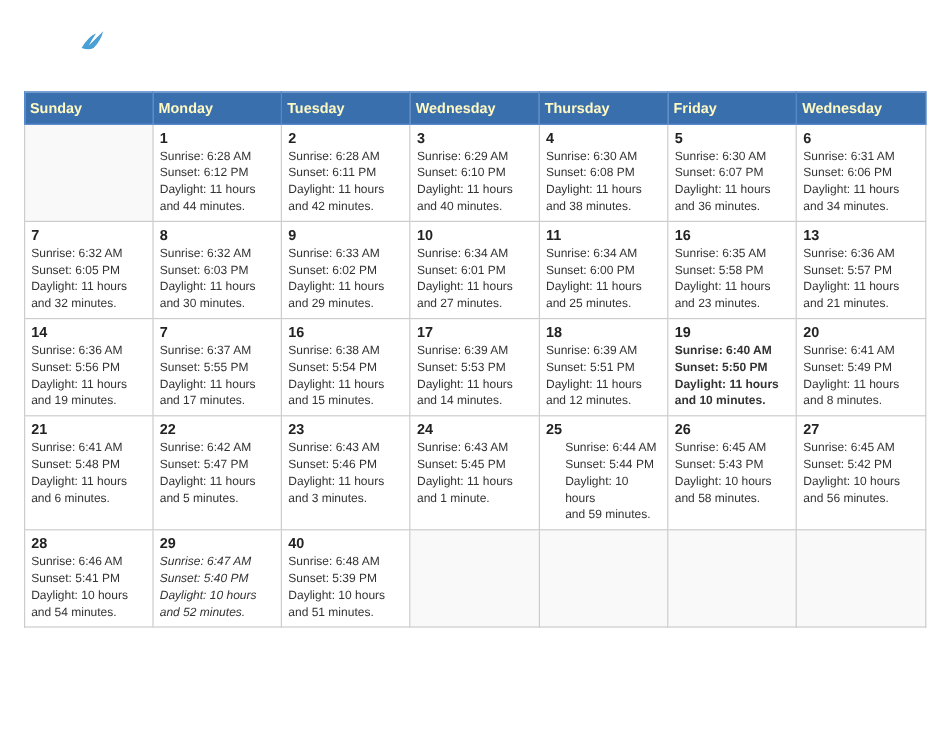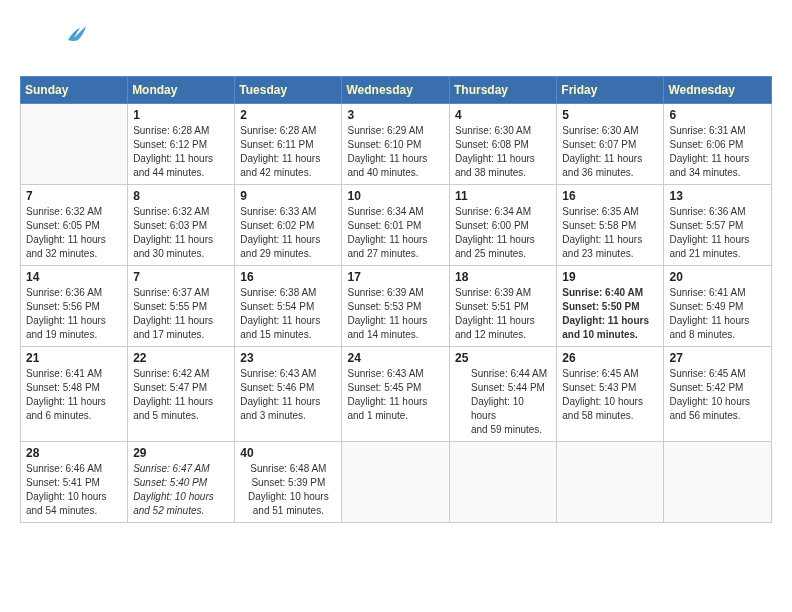--- a/index.html
+++ b/index.html
@@ -316,21 +316,21 @@
         </td>
         <td>
           <span class="day-number">29</span>
           <div class="day-info" style="white-space: pre-line; font-style: italic;">Sunrise: 6:47 AM
 Sunset: 5:40 PM
 Daylight: 10 hours
 and 52 minutes.</div>
         </td>
         <td>
           <span class="day-number">40</span>
-          <div class="day-info" style="white-space: pre-line; text-align: center;">Sunrise: 6:48 AM
+          <div class="day-info" style="white-space: pre-line;">Sunrise: 6:48 AM
 Sunset: 5:39 PM
 Daylight: 10 hours
 and 51 minutes.</div>
         </td>
         <td class="empty-cell"></td>
         <td class="empty-cell"></td>
         <td class="empty-cell"></td>
         <td class="empty-cell"></td>
       </tr>
     </tbody>

